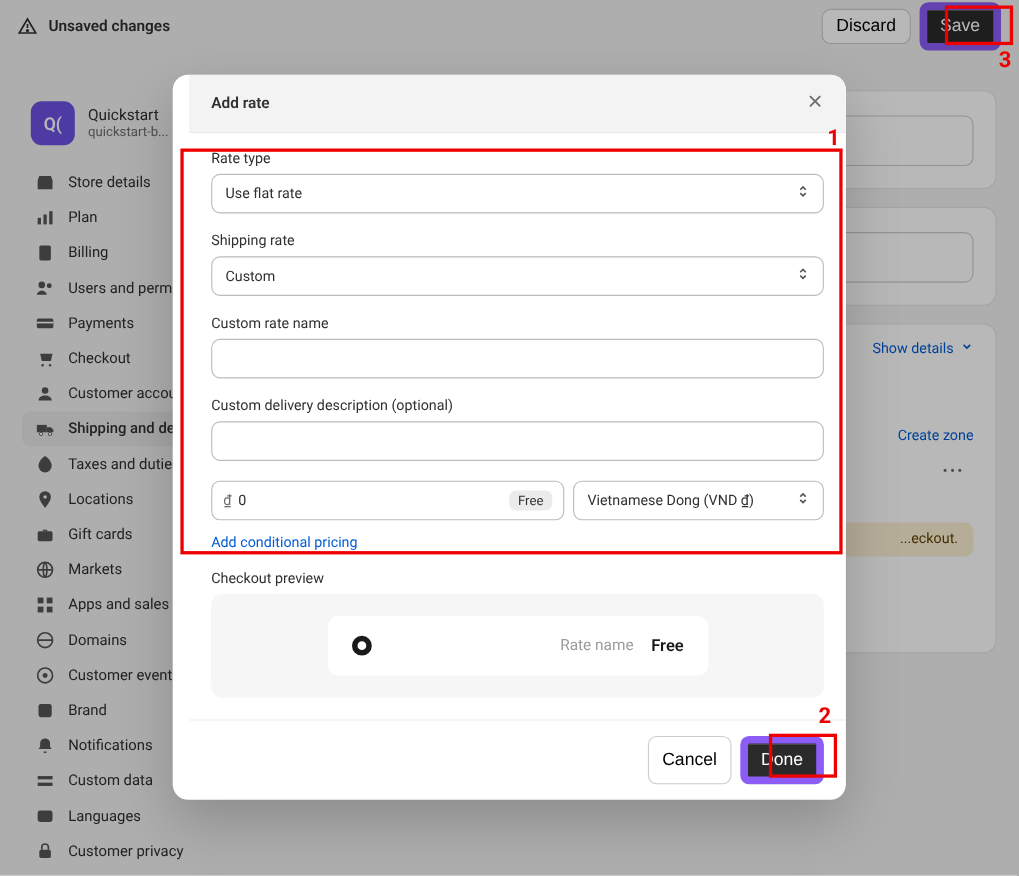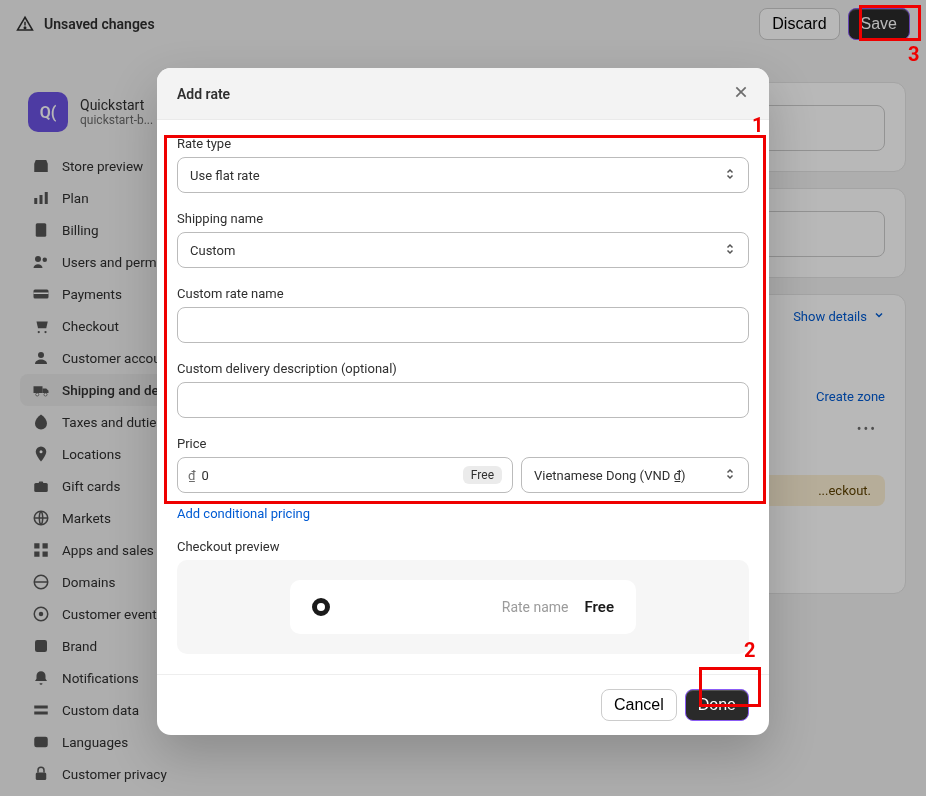--- a/index.html
+++ b/index.html
@@ -3,21 +3,21 @@
 <meta charset="utf-8">
 <style>
 * { box-sizing: border-box; margin: 0; padding: 0; }
 html, body { width: 926px; height: 796px; overflow: hidden; font-family: -apple-system, BlinkMacSystemFont, "Segoe UI", Roboto, sans-serif; font-size: 14px; color: #1a1a1a; background: #f1f1f1; }
 
 
 .topbar { position: absolute; top: 0; left: 0; right: 0; height: 48px; display: flex; align-items: center; justify-content: space-between; padding: 0 16px; }
 .topbar-left { display: flex; align-items: center; gap: 10px; font-weight: 600; color: #303030; }
 .topbar-right { display: flex; gap: 8px; align-items: center; }
 .btn { border-radius: 8px; padding: 6px 12px; font-size: 16px; cursor: pointer; border: 1px solid #ccc; background: #fff; }
-.btn-dark { background: #2a2a2a; color: #fff; border: 1px solid #8b5cf6; box-shadow: inset 0 1px 0 rgba(255,255,255,0.2); }
+.btn-dark { background: #2a2a2a; color: #fff; border: 7px solid #8b5cf6; box-shadow: inset 0 1px 0 rgba(255,255,255,0.2); }
 
 
 .main { position: absolute; top: 58px; left: 0; right: 0; bottom: 0; display: flex; padding: 24px 20px 0 20px; gap: 20px; }
 .sidebar-card { width: 300px; background: transparent; }
 .store-header { display: flex; align-items: center; gap: 12px; padding: 10px 8px 18px 8px; }
 .store-icon { width: 40px; height: 40px; background: #6b52e2; border-radius: 10px; display: flex; align-items: center; justify-content: center; color: #fff; font-weight: 600; font-size: 16px; }
 .store-name { font-weight: 400; font-size: 14px; color: #303030; }
 .store-sub { font-size: 12px; color: #6d6d6d; }
 .side-list { display: flex; flex-direction: column; gap: 0; }
 .side-item { display: flex; align-items: center; gap: 12px; padding: 7px 12px; border-radius: 8px; color: #303030; font-size: 13.5px; }
@@ -28,21 +28,21 @@
 .content-col { flex: 1; display: flex; flex-direction: column; gap: 16px; position: relative; }
 .card { background: #fff; border: 1px solid #e3e3e3; border-radius: 12px; padding: 16px 20px; }
 .show-details { color: #005bd3; font-size: 13px; display: flex; align-items: center; gap: 6px; }
 .link-blue { color: #005bd3; font-size: 13px; }
 .countries-line { font-size: 13px; color: #303030; display: flex; align-items: center; gap: 6px; }
 
 
 .dim-overlay { position: absolute; inset: 0; background: rgba(0,0,0,0.28); z-index: 5; }
 
 
-.modal { position: absolute; top: 68px; left: 50%; transform: translateX(-50%); width: 612px; background: #fff; border-radius: 14px; z-index: 10; box-shadow: 0 20px 50px rgba(0,0,0,0.2); overflow: hidden; }
+.modal { position: absolute; top: 68px; left: 50%; transform: translateX(-50%); width: 612px; background: #fff; border-radius: 14px; z-index: 10; box-shadow: 0 20px 50px rgba(0,0,0,0.2); overflow: hidden; padding-left: 15px; }
 .modal-header { background: #f3f3f3; padding: 16px 20px; display: flex; justify-content: space-between; align-items: center; border-bottom: 1px solid #eaeaea; }
 .modal-title { font-size: 14px; font-weight: 600; color: #303030; }
 .close-x { color: #6d6d6d; cursor: pointer; font-size: 18px; line-height: 1; }
 .modal-body { padding: 16px 20px 20px 20px; display: flex; flex-direction: column; gap: 18px; }
 .field-group { display: flex; flex-direction: column; gap: 6px; }
 .field-label { font-size: 13px; color: #303030; }
 .select, .text-input { width: 100%; height: 36px; border: 1px solid #bbb; border-radius: 8px; background: #fff; padding: 0 12px; font-size: 13px; display: flex; align-items: center; justify-content: space-between; color: #303030; }
 .chev-updown { color: #555; }
 .price-row { display: flex; gap: 8px; }
 .price-input { position: relative; flex: 1; display: flex; align-items: center; height: 36px; border: 1px solid #bbb; border-radius: 8px; padding: 0 10px; }
@@ -90,21 +90,21 @@
         <div class="store-sub">quickstart-b...</div>
       </div>
     </div>
     <div class="side-list">
       <div class="side-item">
           <span class="side-icon">
             <svg viewBox="0 0 24 24" fill="#555">
               <path d="M3 9h18v11H3z M3 9l2-5h14l2 5"></path>
             </svg>
           </span>
-          <span>Store preview</span>
+          <span>Store details</span>
         </div>
       <div class="side-item">
           <span class="side-icon">
             <svg viewBox="0 0 24 24" fill="#555">
               <rect x="3" y="12" width="4" height="8"></rect>
               <rect x="10" y="8" width="4" height="12"></rect>
               <rect x="17" y="4" width="4" height="16"></rect>
             </svg>
           </span>
           <span>Plan</span>
@@ -324,38 +324,37 @@
     <div class="field-group">
       <div class="field-label">Rate type</div>
       <div class="select">
         <span>Use flat rate</span>
         <span class="chev-updown"><svg width="12" height="14" viewBox="0 0 24 28" fill="none" stroke="#555" stroke-width="3">
               <path d="M7 11l5-5 5 5 M7 17l5 5 5-5"></path>
             </svg></span>
       </div>
     </div>
     <div class="field-group">
-      <div class="field-label">Shipping name</div>
+      <div class="field-label">Shipping rate</div>
       <div class="select">
         <span>Custom</span>
         <span class="chev-updown"><svg width="12" height="14" viewBox="0 0 24 28" fill="none" stroke="#555" stroke-width="3">
               <path d="M7 11l5-5 5 5 M7 17l5 5 5-5"></path>
             </svg></span>
       </div>
     </div>
     <div class="field-group">
       <div class="field-label">Custom rate name</div>
       <input class="text-input" value="" style="">
     </div>
     <div class="field-group">
       <div class="field-label">Custom delivery description (optional)</div>
       <input class="text-input" value="" style="">
     </div>
     <div class="field-group">
-      <div class="field-label">Price</div>
       <div class="price-row">
         <div class="price-input">
           <span class="price-prefix">₫</span>
           <span class="price-val">0</span>
           <span class="free-pill">Free</span>
         </div>
         <div class="select currency-sel">
           <span>Vietnamese Dong (VND ₫)</span>
           <span class="chev-updown"><svg width="12" height="14" viewBox="0 0 24 28" fill="none" stroke="#555" stroke-width="3">
                 <path d="M7 11l5-5 5 5 M7 17l5 5 5-5"></path>

